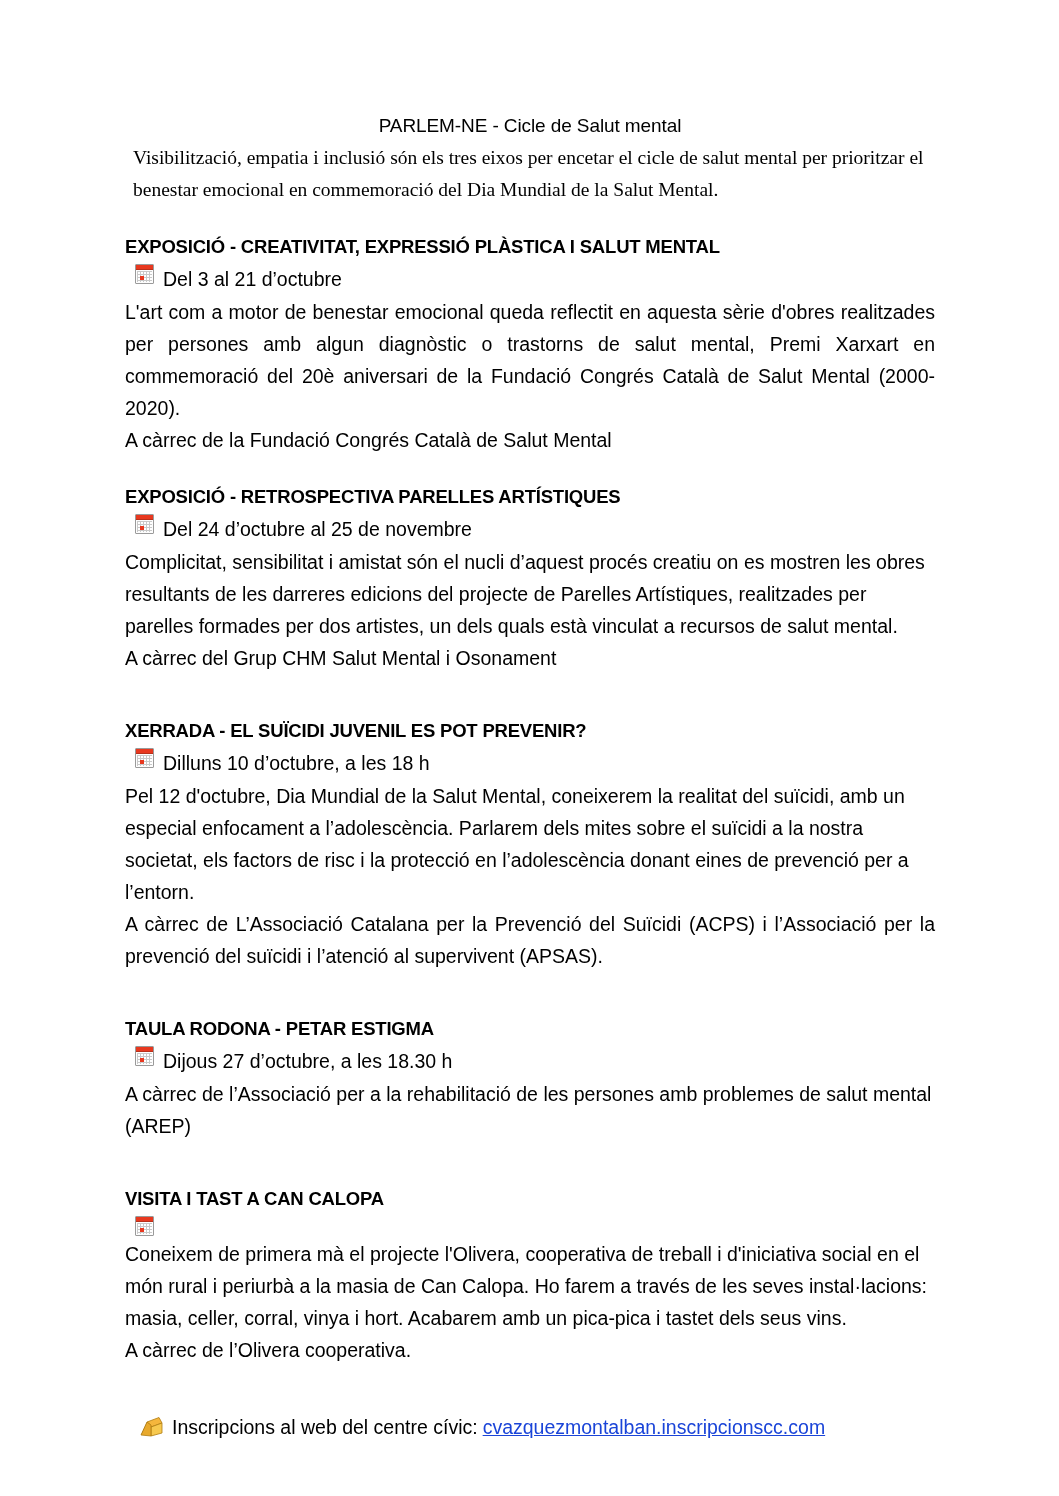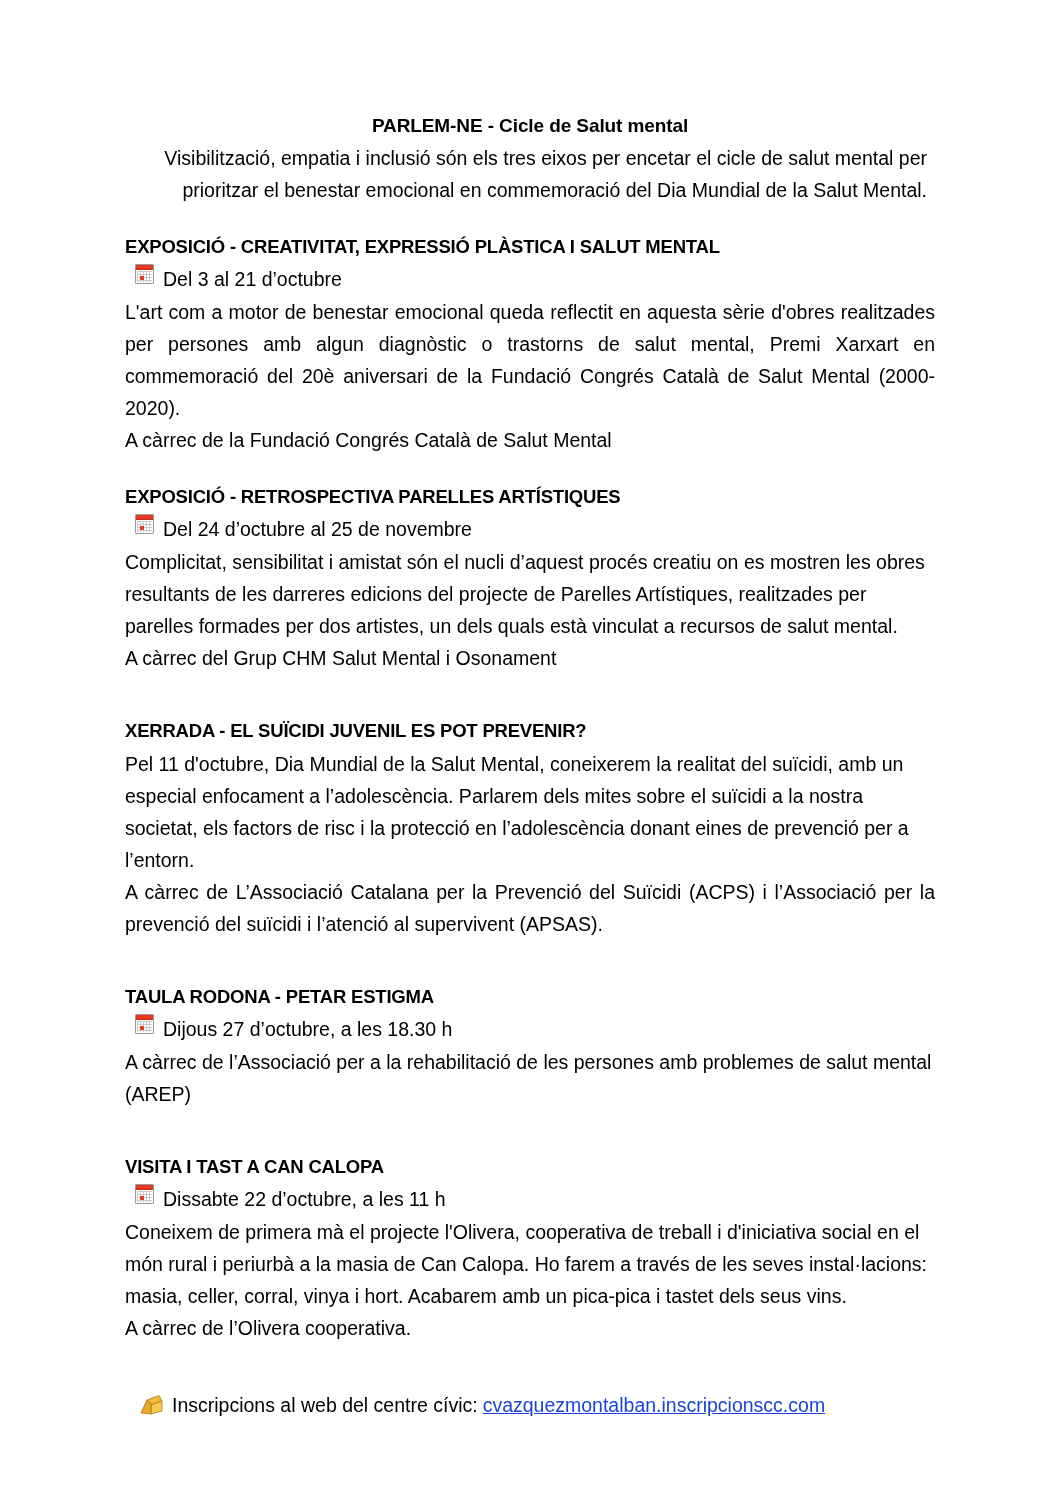--- a/index.html
+++ b/index.html
@@ -21,32 +21,33 @@
   .content {
     position: absolute;
     left: 125px;
     top: 112px;
     width: 810px;
   }
 
   
   .doc-title {
     text-align: center;
-    font-weight: bold;
+    font-weight: normal;
     font-size: 19px;
     line-height: 28px;
     margin: 0 0 2px 0;
     letter-spacing: -0.1px;
   }
   .doc-intro {
-    text-align: right;
+    text-align: left;
     font-size: 19.5px;
     line-height: 32px;
     margin: 0;
     padding: 0 8px;
+    font-family: Liberation Serif, serif;
   }
 
   
   .section {
     margin-top: 28px;
   }
   .section.gap-big {
     margin-top: 44px;
   }
   .section-heading {
@@ -181,21 +182,29 @@
             <span class="cal-mark"></span>
         </span>
         <span class="date-text">Del 24 d’octubre al 25 de novembre</span>
       </div>
       <p class="body-text no-justify">Complicitat, sensibilitat i amistat són el nucli d’aquest procés creatiu on es mostren les obres resultants de les darreres edicions del projecte de Parelles Artístiques, realitzades per parelles formades per dos artistes, un dels quals està vinculat a recursos de salut mental.</p>
       <p class="body-text no-justify">A càrrec del Grup CHM Salut Mental i Osonament</p>
     </div>
 
     <div class="section gap-big">
       <h2 class="section-heading">XERRADA - EL SUÏCIDI JUVENIL ES POT PREVENIR?</h2>
-      <p class="body-text no-justify">Pel 11 d'octubre, Dia Mundial de la Salut Mental, coneixerem la realitat del suïcidi, amb un especial enfocament a l’adolescència. Parlarem dels mites sobre el suïcidi a la nostra societat, els factors de risc i la protecció en l’adolescència donant eines de prevenció per a l’entorn.</p>
+      <div class="date-line">
+        <span class="cal-icon">
+          <span class="cal-top"></span>
+            <span class="cal-grid"></span>
+            <span class="cal-mark"></span>
+        </span>
+        <span class="date-text">Dilluns 10 d’octubre, a les 18 h</span>
+      </div>
+      <p class="body-text no-justify">Pel 12 d'octubre, Dia Mundial de la Salut Mental, coneixerem la realitat del suïcidi, amb un especial enfocament a l’adolescència. Parlarem dels mites sobre el suïcidi a la nostra societat, els factors de risc i la protecció en l’adolescència donant eines de prevenció per a l’entorn.</p>
       <p class="body-text">A càrrec de L’Associació Catalana per la Prevenció del Suïcidi (ACPS) i l’Associació per la prevenció del suïcidi i l’atenció al supervivent (APSAS).</p>
     </div>
 
     <div class="section gap-big">
       <h2 class="section-heading">TAULA RODONA - PETAR ESTIGMA</h2>
       <div class="date-line">
         <span class="cal-icon">
           <span class="cal-top"></span>
             <span class="cal-grid"></span>
             <span class="cal-mark"></span>
@@ -206,21 +215,20 @@
     </div>
 
     <div class="section gap-big">
       <h2 class="section-heading">VISITA I TAST A CAN CALOPA</h2>
       <div class="date-line">
         <span class="cal-icon">
           <span class="cal-top"></span>
             <span class="cal-grid"></span>
             <span class="cal-mark"></span>
         </span>
-        <span class="date-text">Dissabte 22 d’octubre, a les 11 h</span>
       </div>
       <p class="body-text no-justify">Coneixem de primera mà el projecte l'Olivera, cooperativa de treball i d'iniciativa social en el món rural i periurbà a la masia de Can Calopa. Ho farem a través de les seves instal·lacions: masia, celler, corral, vinya i hort. Acabarem amb un pica-pica i tastet dels seus vins.</p>
       <p class="body-text no-justify">A càrrec de l’Olivera cooperativa.</p>
     </div>
 
     <div class="inscription">
       <span class="hand-icon">
         <svg viewBox="0 0 25 22" width="25" height="22" aria-hidden="true">
           <path d="M2 19 L8 6 L12 9 Z" fill="#3c3c3c"></path>
           <path d="M8 6 L20 1.5 L23 7 L12 11 Z" fill="#f5b63c" stroke="#b07c10" stroke-width="0.8"></path>

